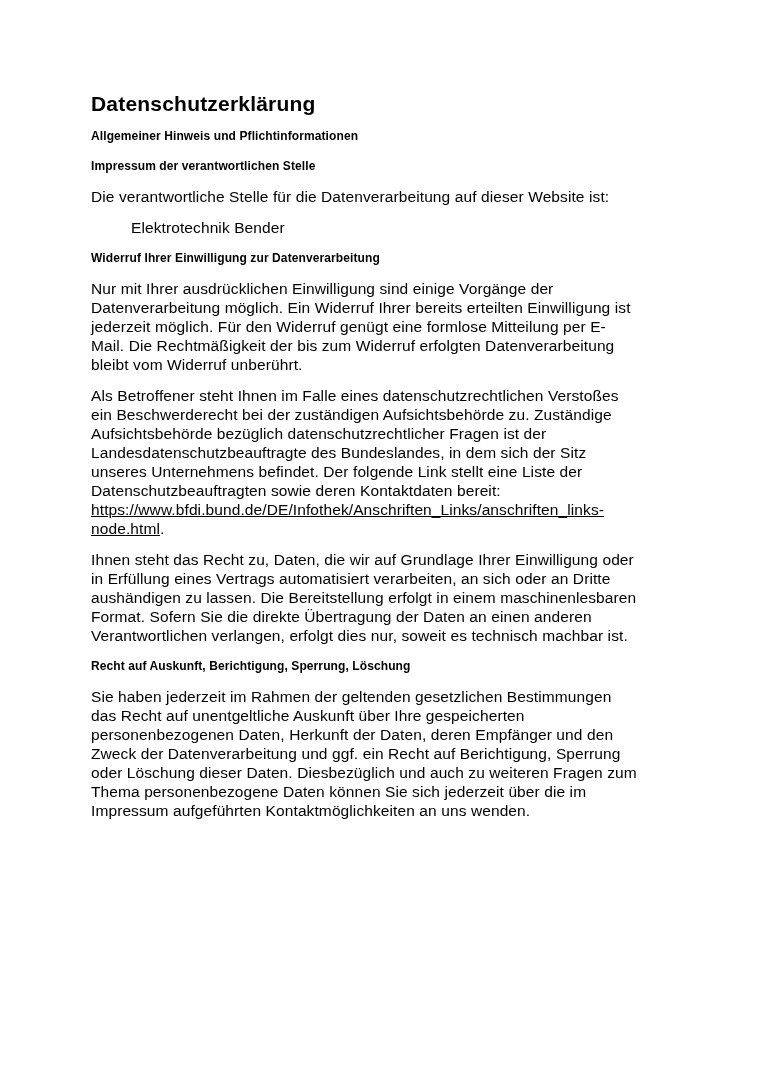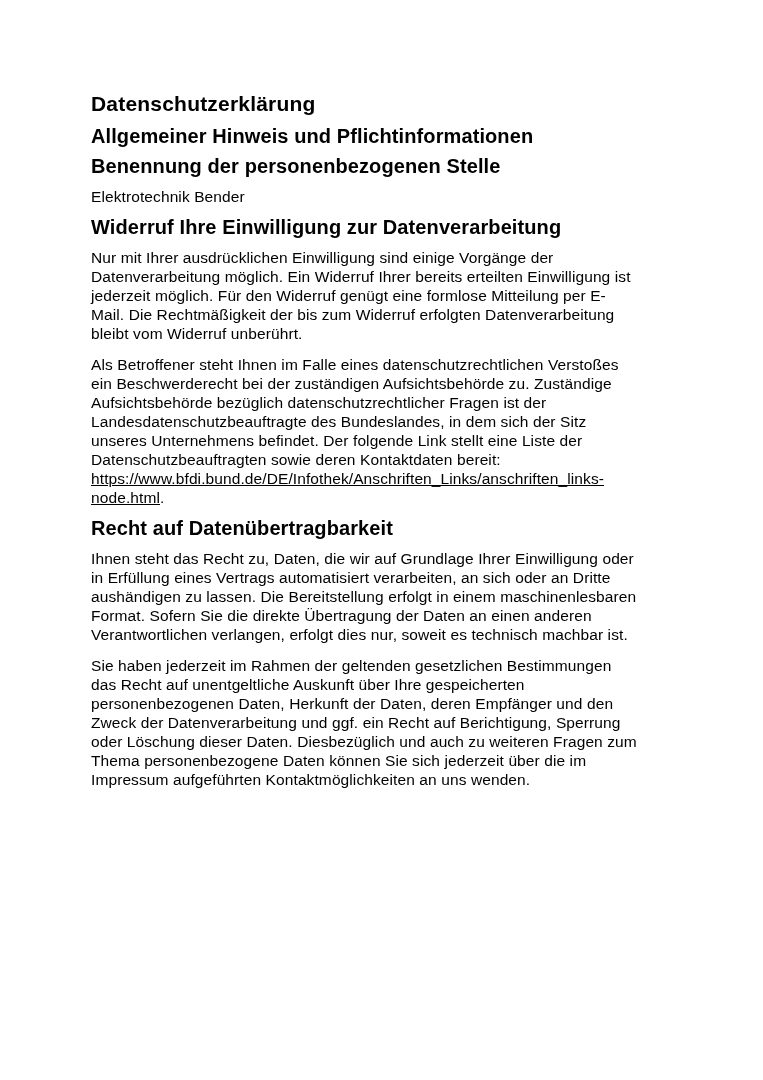--- a/index.html
+++ b/index.html
@@ -18,68 +18,69 @@
     font-family: "Liberation Sans", "DejaVu Sans", sans-serif;
   }
   .doc-title {
     font-size: 21px;
     font-weight: bold;
     line-height: 24px;
     margin: 0 0 10px 0;
     letter-spacing: 0.2px;
   }
   .doc-subtitle, .section-heading {
-    font-size: 20px;
+    font-size: 12px;
     font-weight: bold;
     line-height: 19px;
     margin: 11px 0 11px 0;
     letter-spacing: 0.1px;
   }
   .para {
     font-size: 15.5px;
     font-weight: normal;
     line-height: 19px;
     margin: 0 0 12px 0;
     letter-spacing: 0.1px;
     overflow-wrap: break-word;
   }
-  .address-line { display: block; }
+  .address-line { display: block; margin-left: 40px; }
   .doc-link {
     color: #000000;
     text-decoration: underline;
     overflow-wrap: anywhere;
   }
 </style>
 </head>
 <body>
 
 <div class="page">
 
   <h1 class="doc-title">Datenschutzerklärung</h1>
 
   <h2 class="doc-subtitle">Allgemeiner Hinweis und Pflichtinformationen</h2>
 
   <section>
-    <h3 class="section-heading">Benennung der personenbezogenen Stelle</h3>
+    <h3 class="section-heading">Impressum der verantwortlichen Stelle</h3>
+    <p class="para">Die verantwortliche Stelle für die Datenverarbeitung auf dieser Website ist:</p>
     <p class="para">
       <span class="address-line">Elektrotechnik Bender</span>
     </p>
   </section>
 
   <section>
-    <h3 class="section-heading">Widerruf Ihre Einwilligung zur Datenverarbeitung</h3>
+    <h3 class="section-heading">Widerruf Ihrer Einwilligung zur Datenverarbeitung</h3>
     <p class="para">Nur mit Ihrer ausdrücklichen Einwilligung sind einige Vorgänge der Datenverarbeitung möglich. Ein Widerruf Ihrer bereits erteilten Einwilligung ist jederzeit möglich. Für den Widerruf genügt eine formlose Mitteilung per E-Mail. Die Rechtmäßigkeit der bis zum Widerruf erfolgten Datenverarbeitung bleibt vom Widerruf unberührt.</p>
   </section>
 
   <section>
     <p class="para"><span>Als Betroffener steht Ihnen im Falle eines datenschutzrechtlichen Verstoßes ein Beschwerderecht bei der zuständigen Aufsichtsbehörde zu. Zuständige Aufsichtsbehörde bezüglich datenschutzrechtlicher Fragen ist der Landesdatenschutzbeauftragte des Bundeslandes, in dem sich der Sitz unseres Unternehmens befindet. Der folgende Link stellt eine Liste der Datenschutzbeauftragten sowie deren Kontaktdaten bereit: </span><a href="#" class="doc-link">https://www.bfdi.bund.de/DE/Infothek/Anschriften_Links/anschriften_links-node.html</a><span>.</span></p>
   </section>
 
   <section>
-    <h3 class="section-heading">Recht auf Datenübertragbarkeit</h3>
     <p class="para">Ihnen steht das Recht zu, Daten, die wir auf Grundlage Ihrer Einwilligung oder in Erfüllung eines Vertrags automatisiert verarbeiten, an sich oder an Dritte aushändigen zu lassen. Die Bereitstellung erfolgt in einem maschinenlesbaren Format. Sofern Sie die direkte Übertragung der Daten an einen anderen Verantwortlichen verlangen, erfolgt dies nur, soweit es technisch machbar ist.</p>
   </section>
 
   <section>
+    <h3 class="section-heading">Recht auf Auskunft, Berichtigung, Sperrung, Löschung</h3>
     <p class="para">Sie haben jederzeit im Rahmen der geltenden gesetzlichen Bestimmungen das Recht auf unentgeltliche Auskunft über Ihre gespeicherten personenbezogenen Daten, Herkunft der Daten, deren Empfänger und den Zweck der Datenverarbeitung und ggf. ein Recht auf Berichtigung, Sperrung oder Löschung dieser Daten. Diesbezüglich und auch zu weiteren Fragen zum Thema personenbezogene Daten können Sie sich jederzeit über die im Impressum aufgeführten Kontaktmöglichkeiten an uns wenden.</p>
   </section>
 
 </div>
 
 </body></html>

